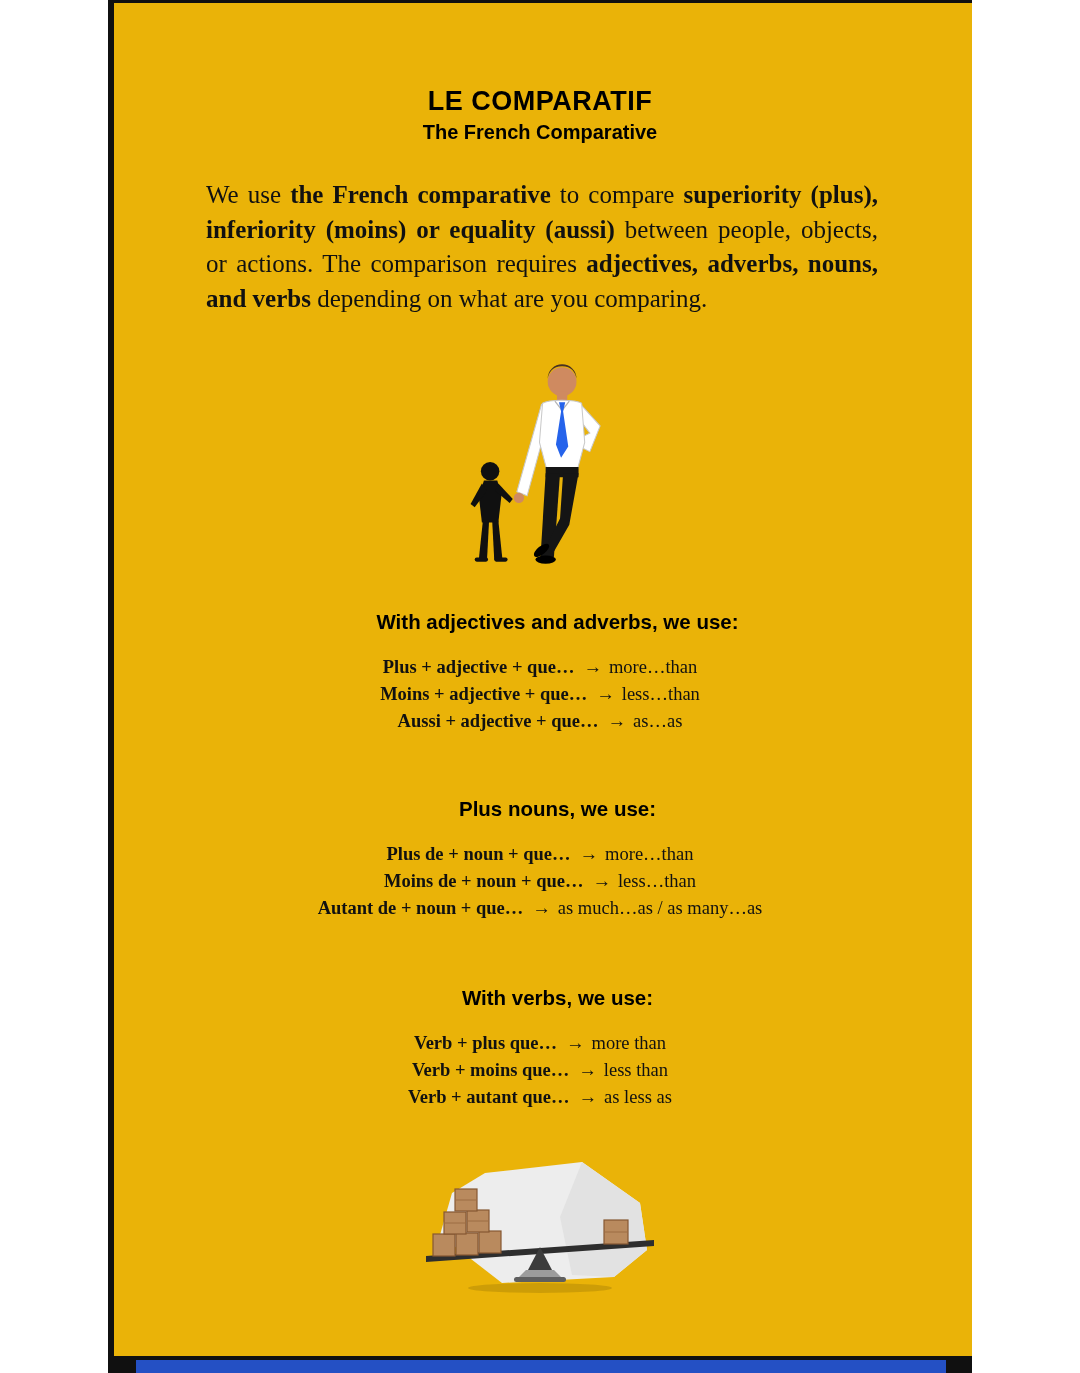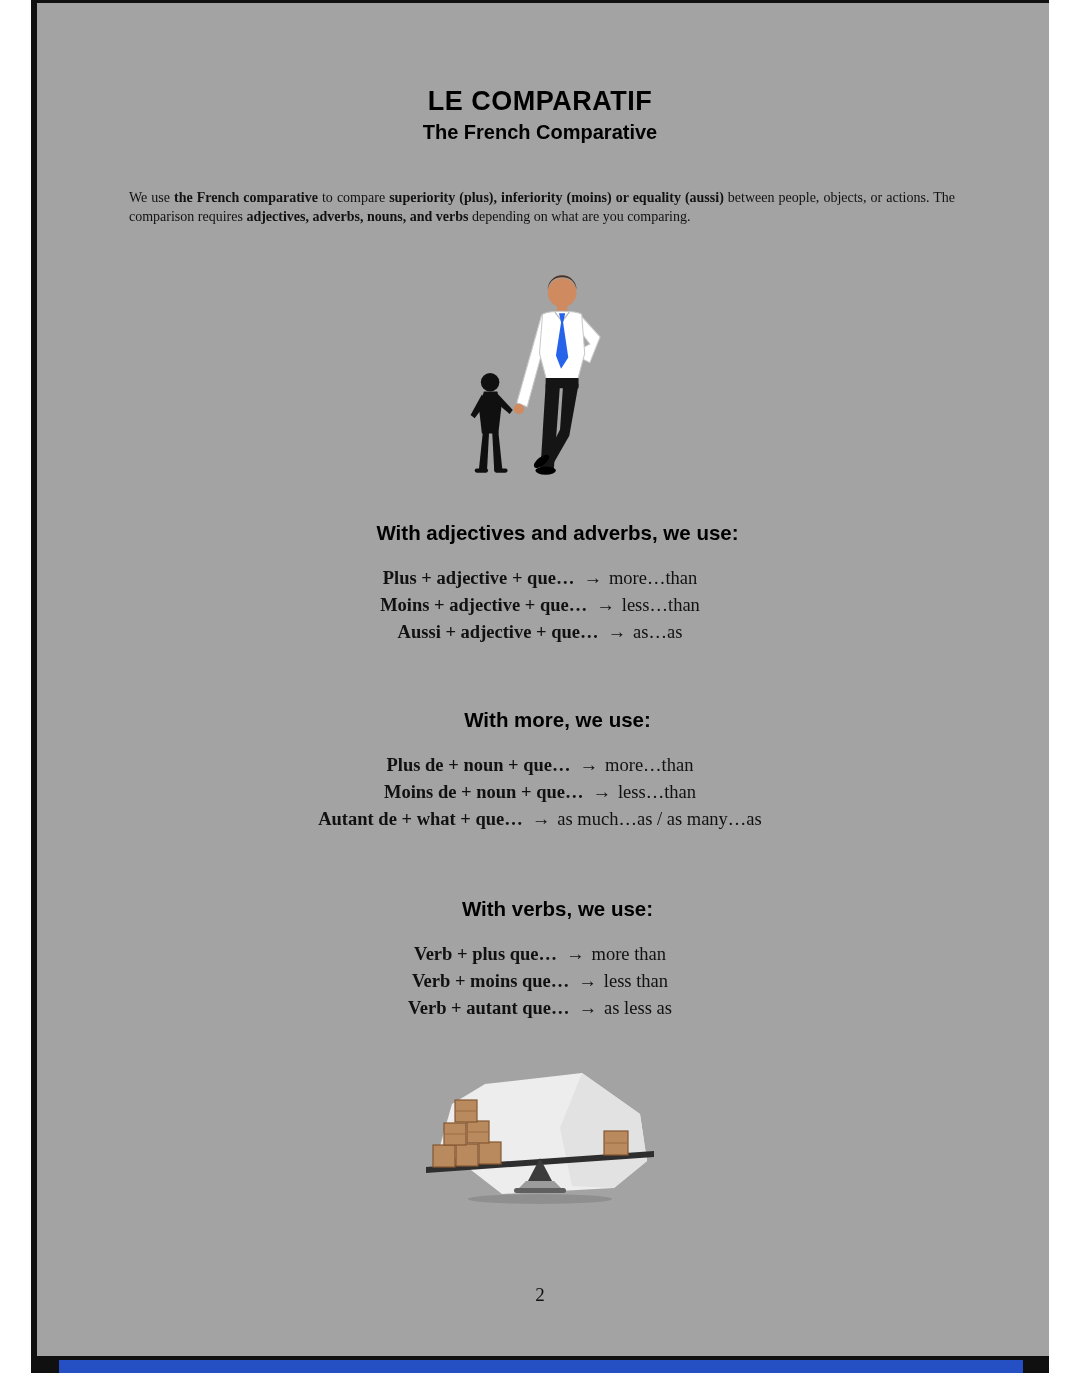--- a/index.html
+++ b/index.html
@@ -1,21 +1,21 @@
 <!DOCTYPE html>
 <html><head>
 <meta charset="utf-8">
 <style>
   html, body { margin: 0; padding: 0; background: #ffffff; }
   #screen {
     position: relative;
-    width: 1018px;
+    width: 864px;
     height: 1373px;
     margin: 0 auto;
-    background: #a3a3a3;
+    background: #eab308;
     overflow: hidden;
     font-family: "Liberation Serif", serif;
     color: #111;
   }
   
   .frame-left   { position:absolute; left:0; top:0; bottom:0; width:6px; background:#101010; }
   .frame-top    { position:absolute; left:0; top:0; right:0; height:3px; background:#101010; }
   .bottom-black { position:absolute; left:0; right:0; bottom:0; height:17px; background:#101010; }
   .bottom-blue  { position:absolute; left:28px; right:26px; bottom:0; height:13px; background:#2450c4; }
 
@@ -26,22 +26,22 @@
     font-family: "Liberation Sans", sans-serif;
     font-weight: 700; font-size: 27px; letter-spacing: 0.5px;
     color: #000;
   }
   .doc-subtitle {
     font-family: "Liberation Sans", sans-serif;
     font-weight: 700; font-size: 20px; margin-top: 4px; color: #000;
   }
 
   .intro {
-    margin: 44px 88px 0 92px;
-    font-size: 14px;
+    margin: 34px 88px 0 92px;
+    font-size: 25px;
     line-height: 1.38;
     text-align: justify;
   }
 
   .figure { text-align: center; }
   .figure-man   { margin-top: 40px; height: 218px; }
   .figure-scale { margin-top: 46px; height: 140px; }
 
   .section-heading {
     font-family: "Liberation Sans", sans-serif;
@@ -121,30 +121,30 @@
         <div class="rule">
           <span class="fr">Moins + adjective + que…</span><span class="arrow">→</span><span class="en">less…than</span>
         </div>
         <div class="rule">
           <span class="fr">Aussi + adjective + que…</span><span class="arrow">→</span><span class="en">as…as</span>
         </div>
       </div>
     </div>
 
     <div>
-      <div class="section-heading s2">With more, we use:</div>
+      <div class="section-heading s2">Plus nouns, we use:</div>
       <div class="rules">
         <div class="rule">
           <span class="fr">Plus de + noun + que…</span><span class="arrow">→</span><span class="en">more…than</span>
         </div>
         <div class="rule">
           <span class="fr">Moins de + noun + que…</span><span class="arrow">→</span><span class="en">less…than</span>
         </div>
         <div class="rule">
-          <span class="fr">Autant de + what + que…</span><span class="arrow">→</span><span class="en">as much…as / as many…as</span>
+          <span class="fr">Autant de + noun + que…</span><span class="arrow">→</span><span class="en">as much…as / as many…as</span>
         </div>
       </div>
     </div>
 
     <div>
       <div class="section-heading s3">With verbs, we use:</div>
       <div class="rules">
         <div class="rule">
           <span class="fr">Verb + plus que…</span><span class="arrow">→</span><span class="en">more than</span>
         </div>

